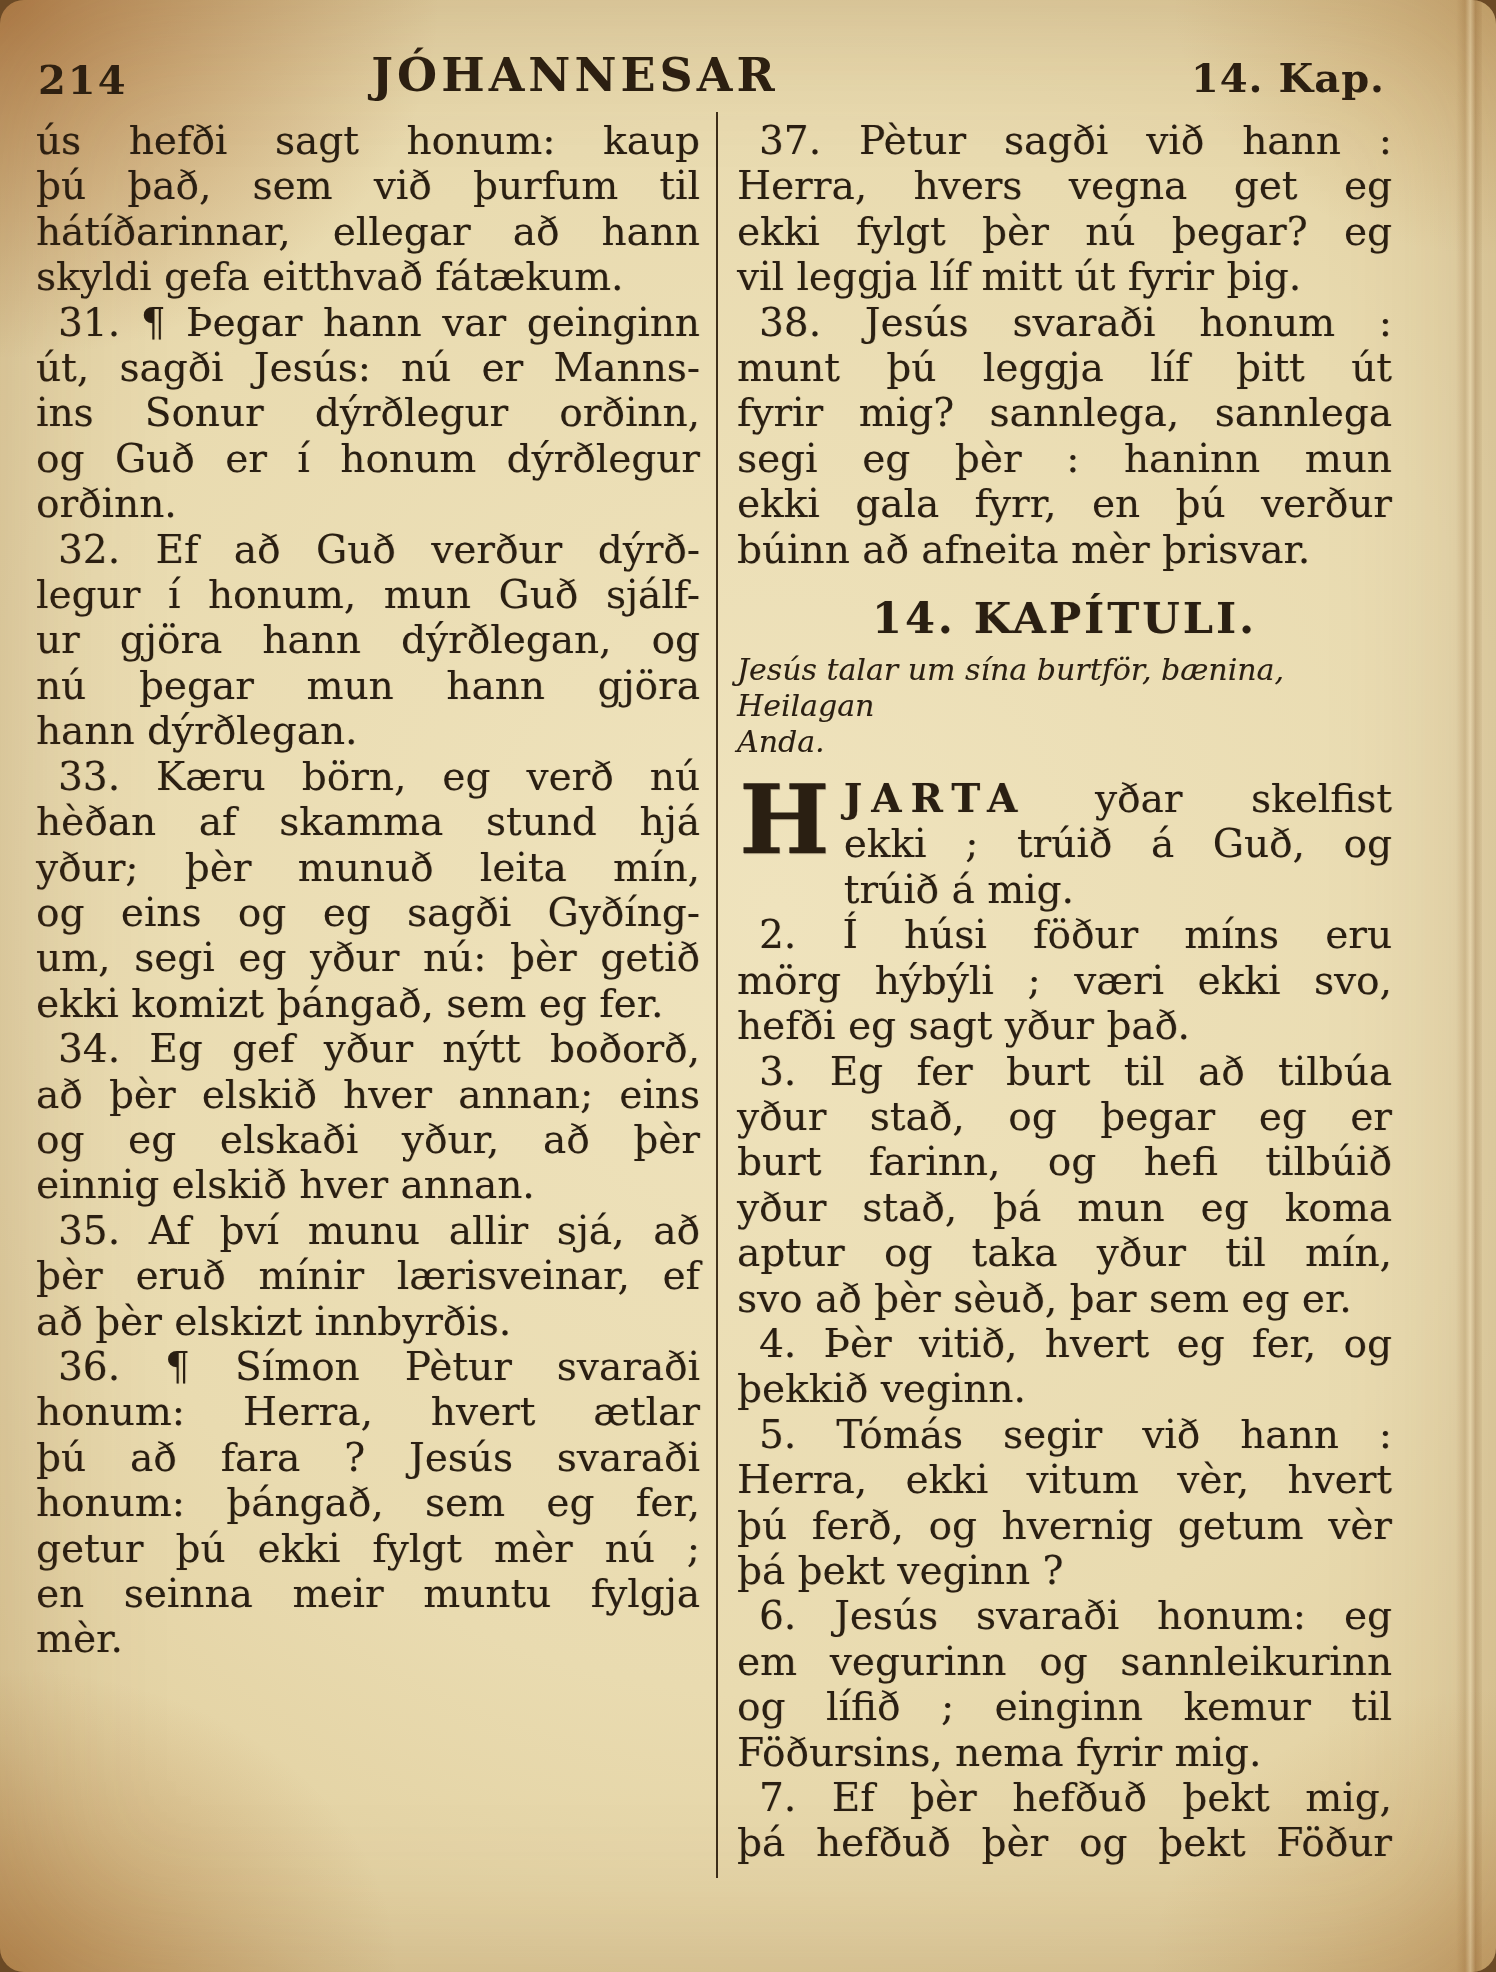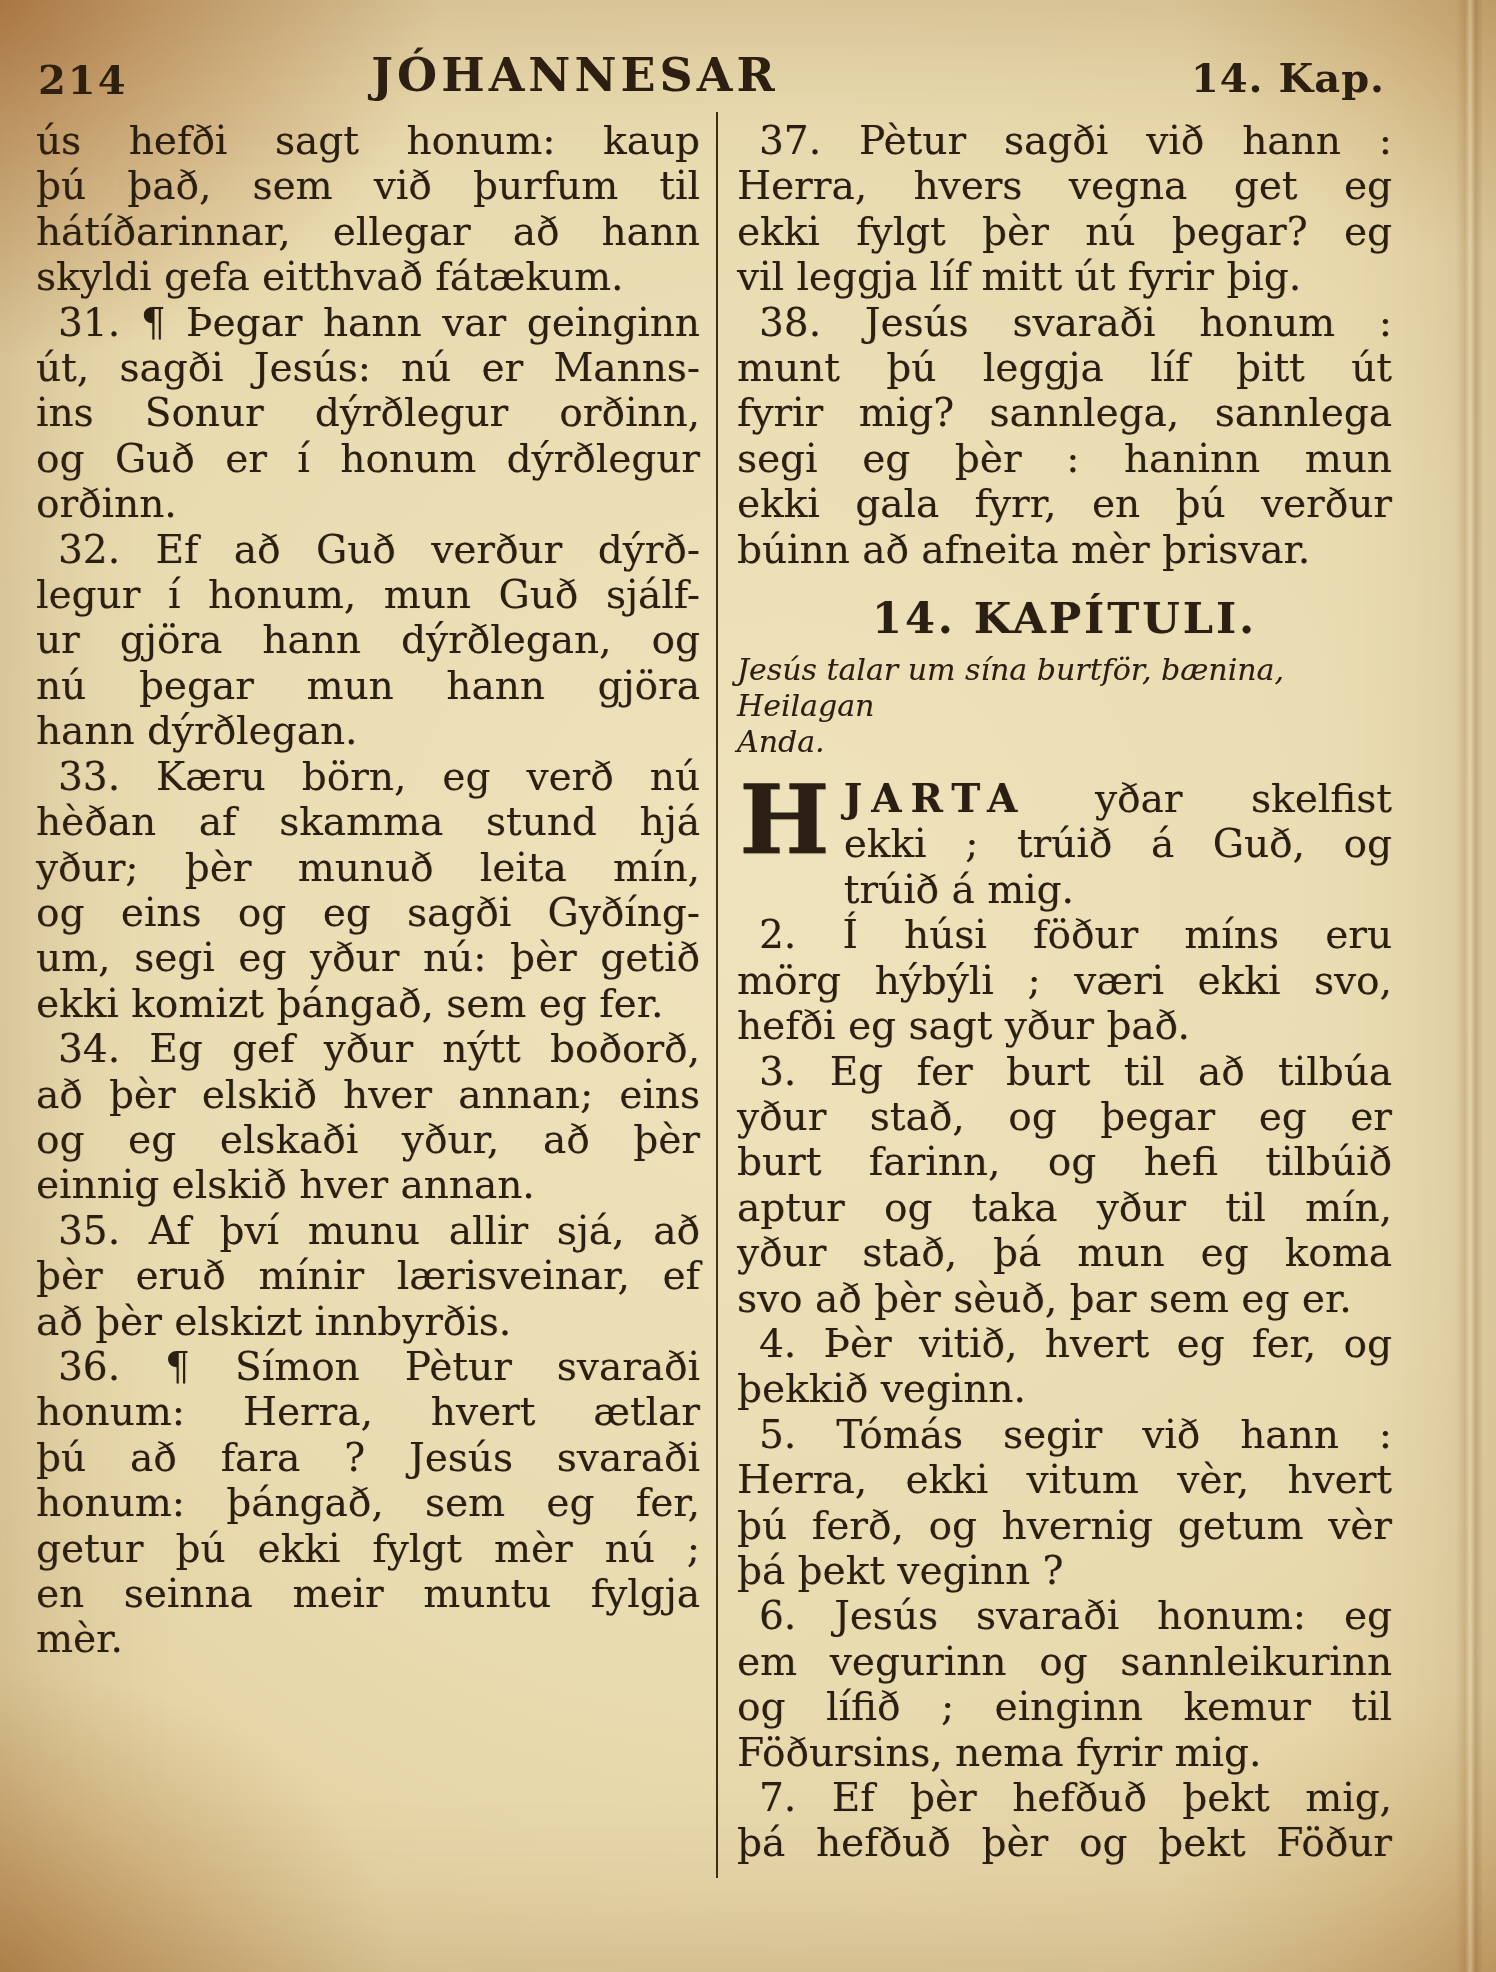--- a/index.html
+++ b/index.html
@@ -17,20 +17,21 @@
       radial-gradient(120% 95% at 52% 46%, #efe3bd 0%, #ead位dcb2 0%, #e9dbb0 42%, #e2d0a0 62%, #d3b07a 82%, #b98throw94f 96%, #aa7038 100%);
   }
   
   .page{
     background:
       radial-gradient(42% 26% at 0% 0%,   rgba(148,74,18,.55), rgba(148,74,18,0) 70%),
       radial-gradient(38% 22% at 0% 100%, rgba(150,84,22,.45), rgba(150,84,22,0) 70%),
       radial-gradient(30% 18% at 100% 0%, rgba(170,110,40,.30), rgba(170,110,40,0) 72%),
       radial-gradient(32% 20% at 100% 100%,rgba(165,105,35,.28), rgba(165,105,35,0) 72%),
       radial-gradient(120% 95% at 52% 46%, #efe3bd 0%, #e9dbb0 42%, #e2d0a0 62%, #d3b07a 82%, #b9894f 96%, #aa7038 100%);
+    border-radius: 24px;
   }
   .hdr{position:absolute;top:0;left:0;width:100%;height:110px;}
   .pagenum{position:absolute;left:38px;top:56px;font-size:40px;font-weight:bold;letter-spacing:2px;}
   .runtitle{position:absolute;left:575px;top:48px;transform:translateX(-50%);
     font-size:46px;font-weight:bold;letter-spacing:4px;}
   .chapref{position:absolute;left:1288px;top:54px;transform:translateX(-50%);
     font-size:40px;font-weight:bold;letter-spacing:1px;}
   .divider{position:absolute;left:716px;top:112px;width:2px;height:1766px;
     background:linear-gradient(#3c2d1a 0%, #46351f 50%, #3c2d1a 100%);}
   .col{position:absolute;top:118px;}
@@ -158,22 +159,22 @@
     <div id="rcAfter">
         <div>
           <div class="line indent">2. Í húsi föður míns eru</div>
           <div class="line">mörg hýbýli ; væri ekki svo,</div>
           <div class="line last">hefði eg sagt yður það.</div>
         </div>
         <div>
           <div class="line indent">3. Eg fer burt til að tilbúa</div>
           <div class="line">yður stað, og þegar eg er</div>
           <div class="line">burt farinn, og hefi tilbúið</div>
+          <div class="line">yður stað, þá mun eg koma</div>
           <div class="line">aptur og taka yður til mín,</div>
-          <div class="line">yður stað, þá mun eg koma</div>
           <div class="line last">svo að þèr sèuð, þar sem eg er.</div>
         </div>
         <div>
           <div class="line indent">4. Þèr vitið, hvert eg fer, og</div>
           <div class="line last">þekkið veginn.</div>
         </div>
         <div>
           <div class="line indent">5. Tómás segir við hann :</div>
           <div class="line">Herra, ekki vitum vèr, hvert</div>
           <div class="line">þú ferð, og hvernig getum vèr</div>

